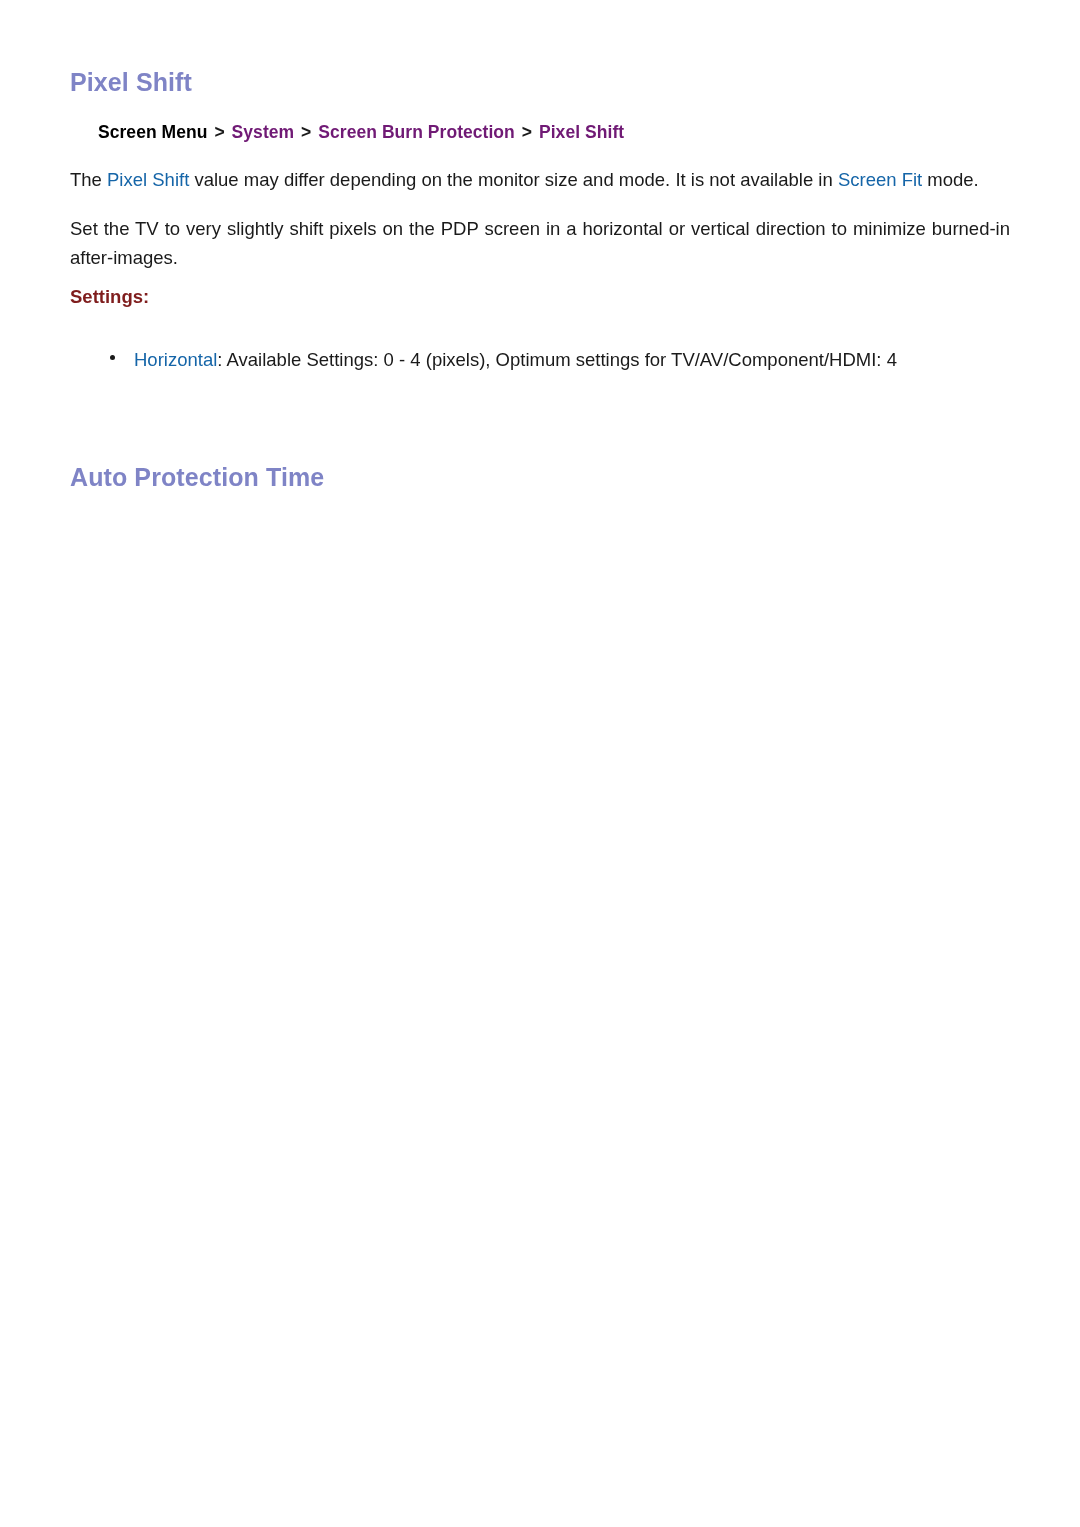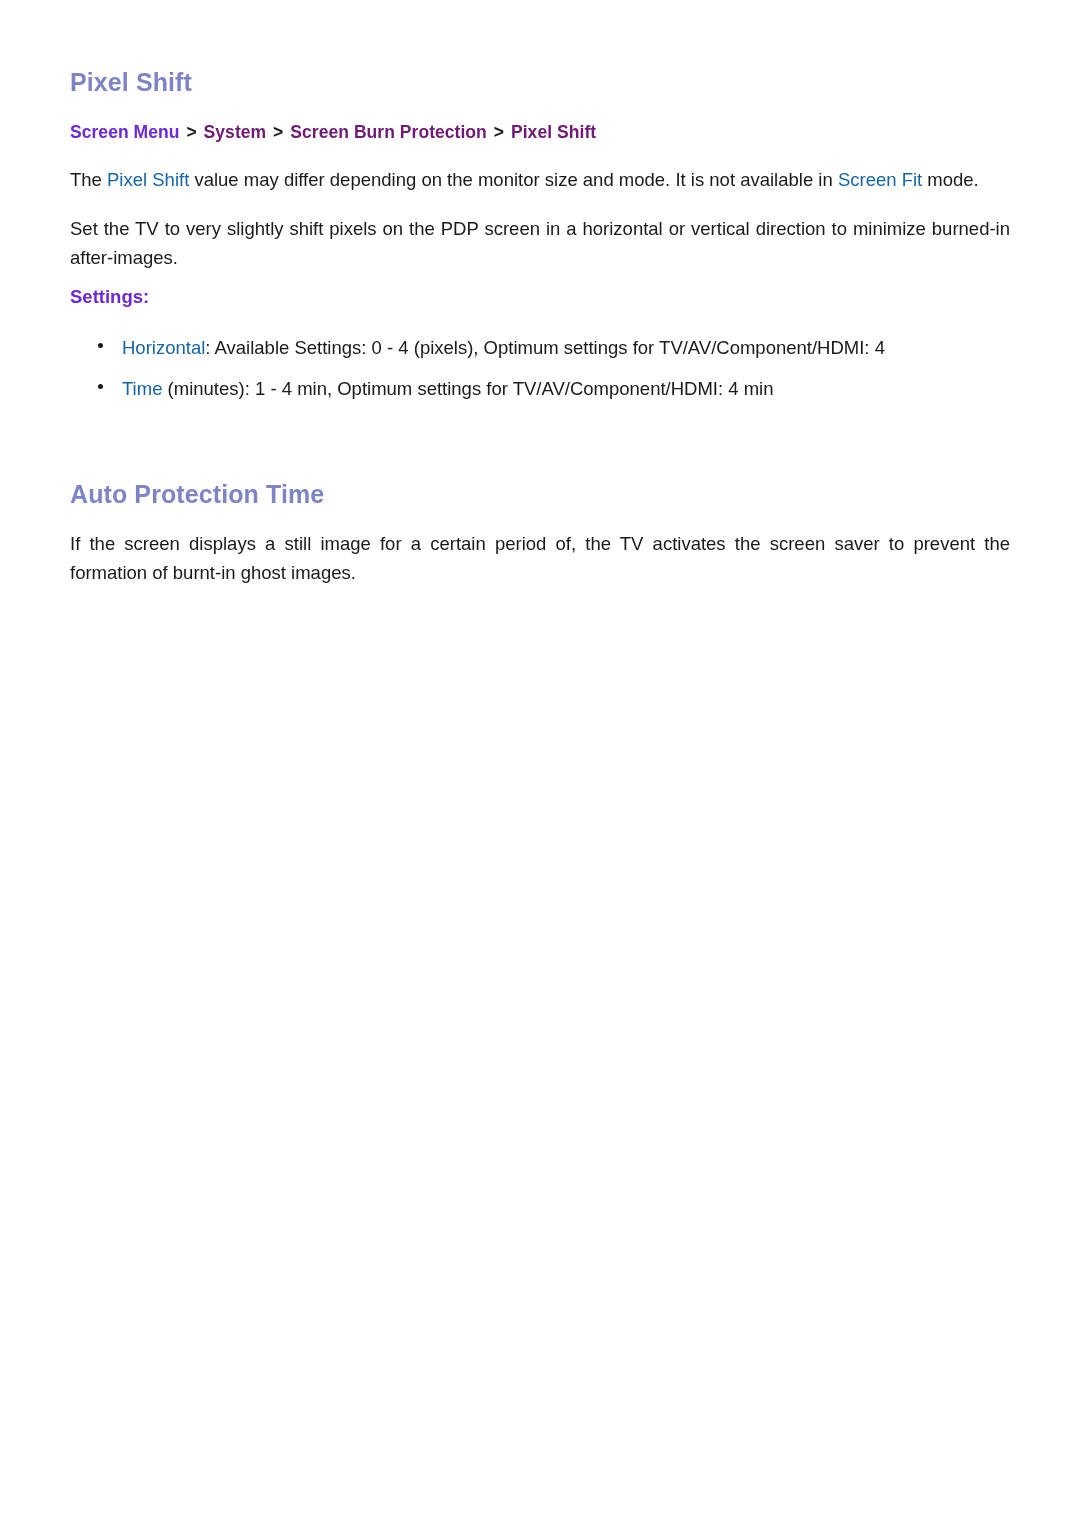--- a/index.html
+++ b/index.html
@@ -39,21 +39,21 @@
   .sec-2 .section-heading { padding-top: 56px; }
 
   
   .breadcrumb {
     font-size: 17.5px;
     font-weight: bold;
     margin-top: 25px;
     color: #1a1a1a;
     letter-spacing: 0.05px;
   }
-  .breadcrumb .crumb-root { color: #6d28d9; }
+  .breadcrumb .crumb-root { color: #000000; margin-left: 28px; }
   .breadcrumb .crumb-link { color: #701a75; }
   .breadcrumb .crumb-sep { color: #1a1a1a; padding: 0 2px; }
 
   
   p.para {
     font-size: 18.5px;
     line-height: 29px;
     margin: 0;
     padding-top: 20px;
     text-align: justify;
@@ -61,27 +61,27 @@
     color: #1a1a1a;
   }
   p.para.tight { padding-top: 22px; }
   .blue { color: #1565a8; }
 
   
   .settings-label {
     font-size: 18.5px;
     font-weight: bold;
     padding-top: 14px;
-    color: #6d28d9;
+    color: #7f1d1d;
   }
 
   
   ul.bullets {
     list-style: none;
-    margin: 0;
+    margin: 12px;
     padding: 0;
     padding-top: 12px;
   }
   ul.bullets li {
     position: relative;
     font-size: 18.5px;
     line-height: 27px;
     padding-left: 52px;
     padding-top: 14px;
     color: #1a1a1a;
@@ -121,30 +121,26 @@
       <p class="para tight"><span>The </span><span class="blue">Pixel Shift</span><span> value may differ depending on the monitor size and mode. It is not available in </span><span class="blue">Screen Fit</span><span> mode.</span></p>
 
       <p class="para"><span>Set the TV to very slightly shift pixels on the PDP screen in a horizontal or vertical direction to minimize burned-in after-images.</span></p>
 
       <div class="settings-label">Settings:</div>
 
       <ul class="bullets">
         <li>
           <span class="bullet-dot"></span><span class="blue">Horizontal</span><span>:</span><span> Available Settings: 0 - 4 (pixels), Optimum settings for TV/AV/Component/HDMI: 4</span>
         </li>
-        <li>
-          <span class="bullet-dot"></span><span class="blue">Time</span><span> (minutes):</span><span> 1 - 4 min, Optimum settings for TV/AV/Component/HDMI: 4 min</span>
-        </li>
       </ul>
     </section>
 
     <div class="spacer-between-sections"></div>
 
     <section class="sec-2">
 
       <h1 class="section-heading">Auto Protection Time</h1>
 
 
-      <p class="para"><span>If the screen displays a still image for a certain period of, the TV activates the screen saver to prevent the formation of burnt-in ghost images.</span></p>
     </section>
 
   </div>
 </div>
 
 </body></html>

